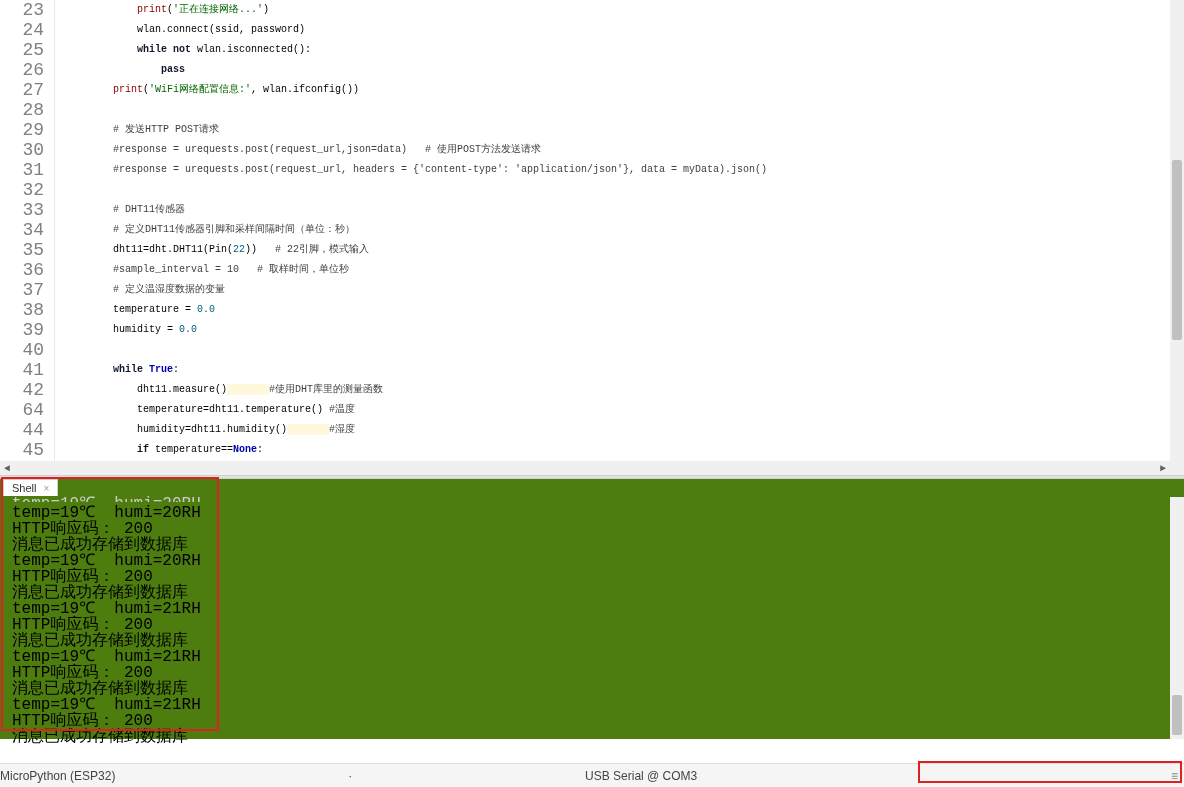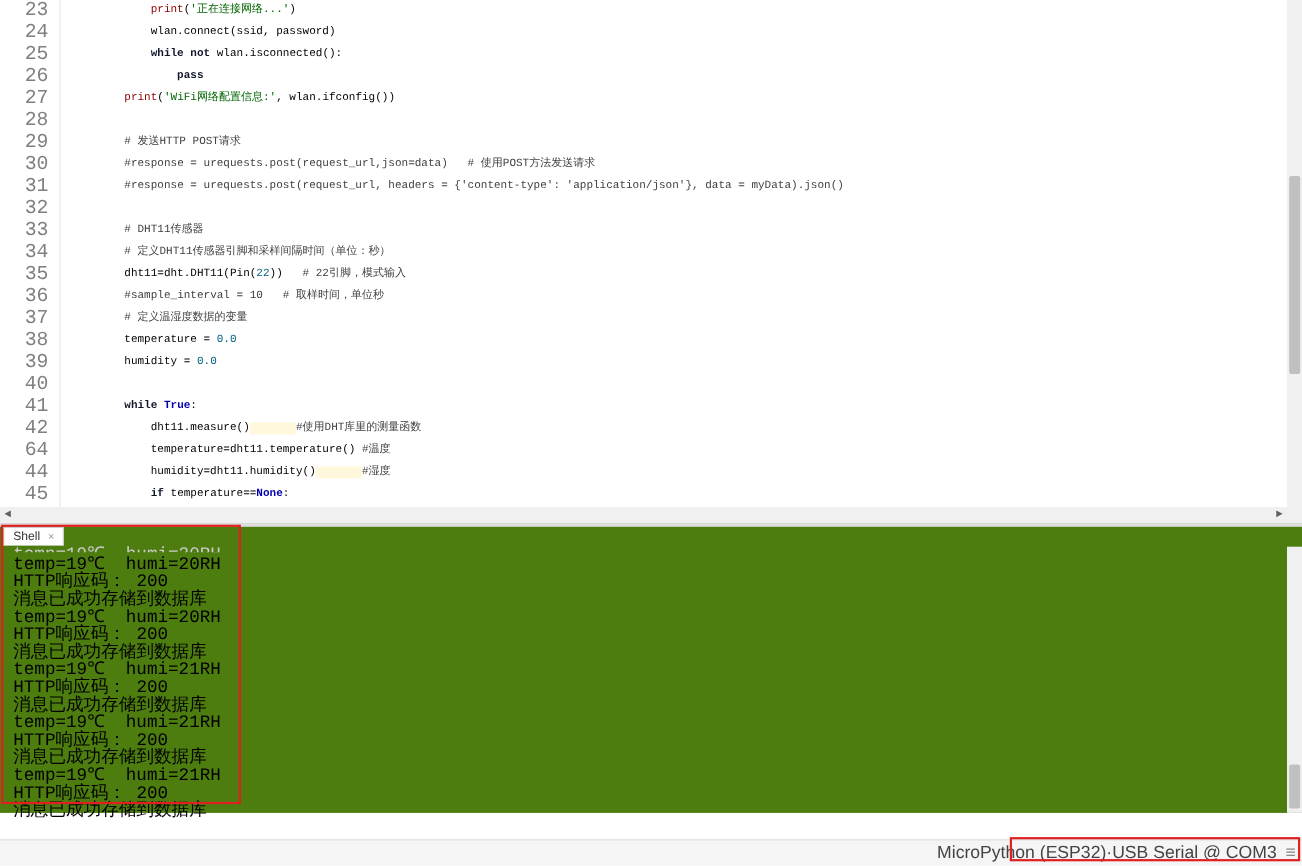--- a/index.html
+++ b/index.html
@@ -155,24 +155,24 @@
 .status-bar {
   position: absolute;
   bottom: 0;
   left: 0;
   right: 0;
   height: 24px;
   background: #f5f5f5;
   border-top: 1px solid #ddd;
   display: flex;
   align-items: center;
-  justify-content: flex-end;
+  justify-content: space-between;
   padding-right: 8px;
   font-family: 'Segoe UI', Tahoma, sans-serif;
-  font-size: 16px;
+  font-size: 12px;
   color: #444;
 }
 .status-highlight-box {
   position: absolute;
   right: 2px;
   bottom: 4px;
   width: 264px;
   height: 22px;
   border: 2px solid #e02020;
   pointer-events: none;

